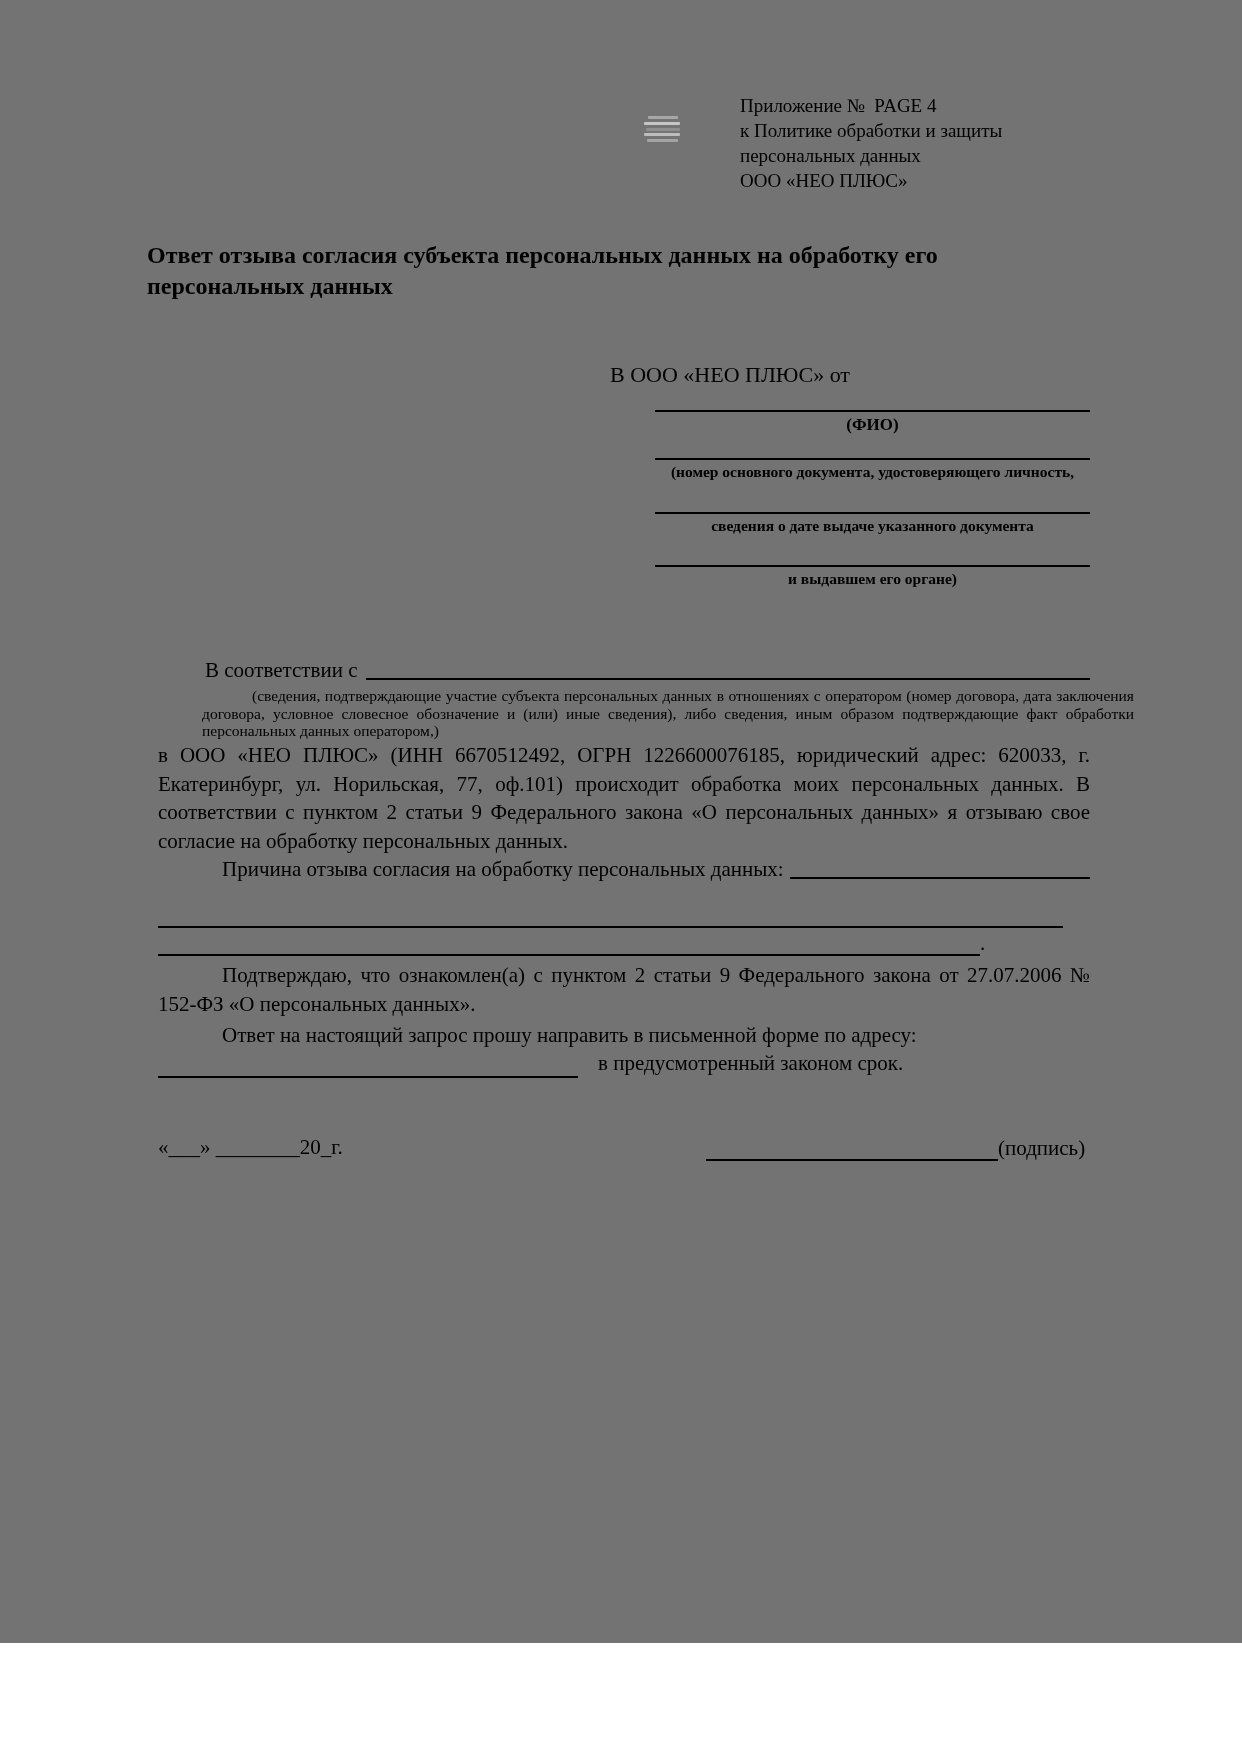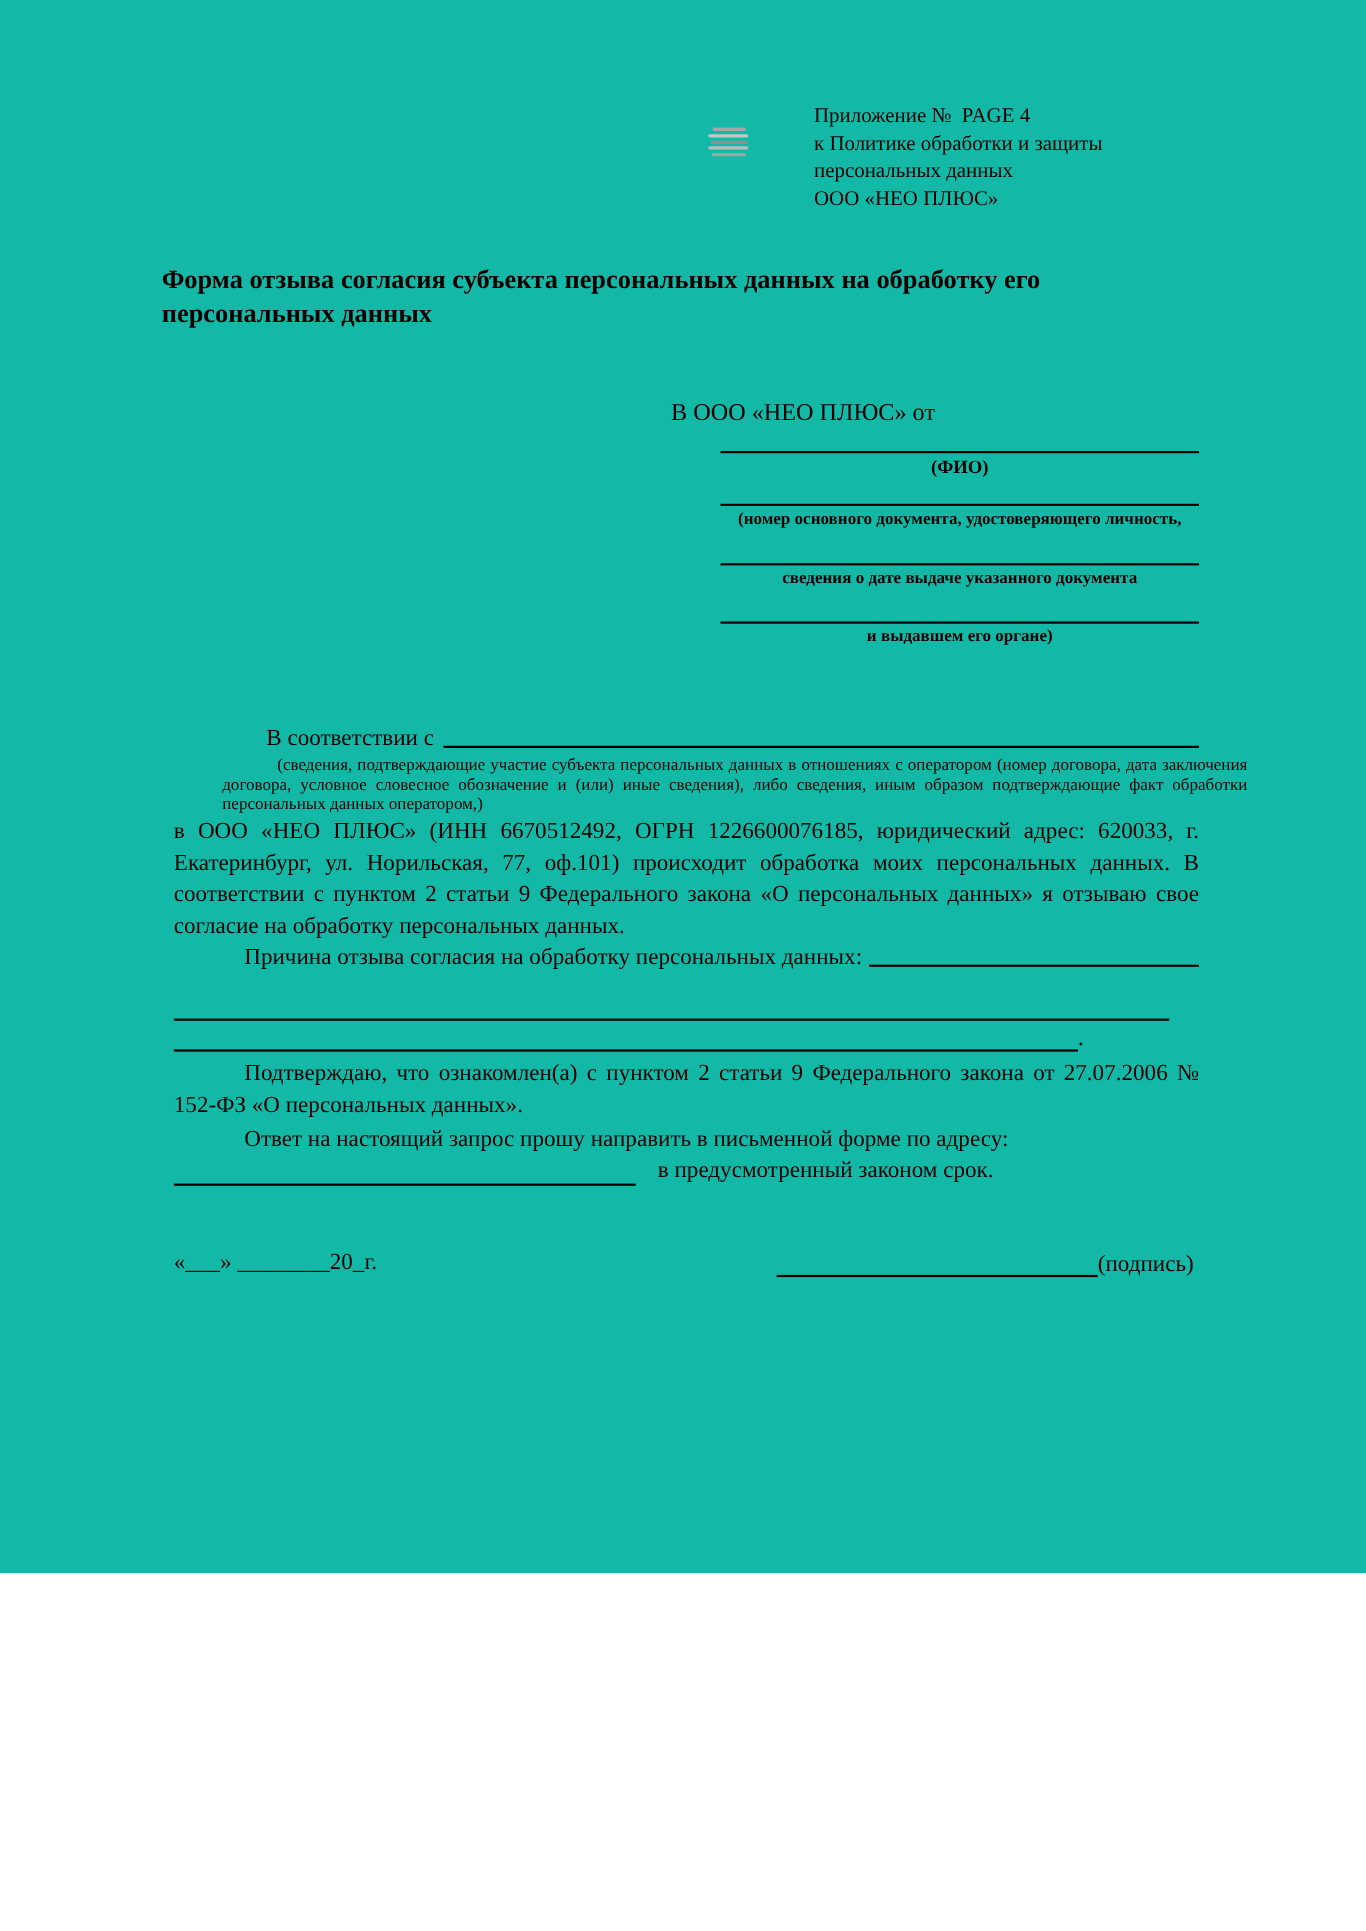--- a/index.html
+++ b/index.html
@@ -1,19 +1,19 @@
 <!DOCTYPE html>
 <html><head>
 <meta charset="utf-8">
 <style>
   html,body{margin:0;padding:0;background:#fff;}
   .page{
     position:relative;
-    width:1242px;height:1430px;
-    background:#14b8a6;
+    width:1242px;height:1643px;
+    background:#737373;
     font-family:"Liberation Serif", serif;
     color:#000;
     overflow:hidden;
   }
   
   .artifact{position:absolute;left:644px;top:116px;width:38px;height:26px;
     display:flex;flex-direction:column;justify-content:space-between;}
   .artifact .bar{height:3px;border-radius:1px;}
   .artifact .b1{width:30px;background:#a7a7a7;margin-left:4px;}
   .artifact .b2{width:36px;background:#c6c6c6;}
@@ -42,21 +42,21 @@
   .row4{top:535px;} .row4 .line{height:30px;}
 
   .stmt-heading{position:absolute;left:158px;top:622px;width:932px;
     text-align:center;font-size:22px;}
 
   .flex-row{display:flex;align-items:flex-end;}
   .fill-line{flex:1;border-bottom:2px solid #000;margin-bottom:4px;}
 
   .intro-row{position:absolute;left:158px;top:656px;width:932px;
     font-size:21px;line-height:28px;}
-  .intro-row .lead{margin-left:84px;white-space:nowrap;padding-right:8px;}
+  .intro-row .lead{margin-left:47px;white-space:nowrap;padding-right:8px;}
 
   .small-note{position:absolute;left:158px;top:687px;width:932px;
     font-size:15.5px;line-height:17.5px;text-align:justify;text-indent:50px;margin-left:44px;}
 
   .body-par{position:absolute;left:158px;top:741px;width:932px;
     font-size:21px;line-height:28.5px;text-align:justify;}
 
   .reason-row{position:absolute;left:158px;top:855px;width:932px;
     font-size:21px;line-height:28px;}
   .reason-row .lead{margin-left:64px;white-space:nowrap;padding-right:6px;}
@@ -97,21 +97,21 @@
       <div class="bar b5"></div>
   </div>
 
   <div class="appendix">
     <div>Приложение №  PAGE 4</div>
     <div>к Политике обработки и защиты</div>
     <div>персональных данных</div>
     <div>ООО «НЕО ПЛЮС»</div>
   </div>
 
-  <h1 class="title">Форма отзыва согласия субъекта персональных данных на обработку его персональных данных</h1>
+  <h1 class="title">Ответ отзыва согласия субъекта персональных данных на обработку его персональных данных</h1>
 
   <div class="addressee-to">В ООО «НЕО ПЛЮС» от</div>
 
   <div class="field-row row1">
     <div class="line"></div>
     <div class="caption cap-lg">(ФИО)</div>
   </div>
 
   <div class="field-row row2">
     <div class="line"></div>

